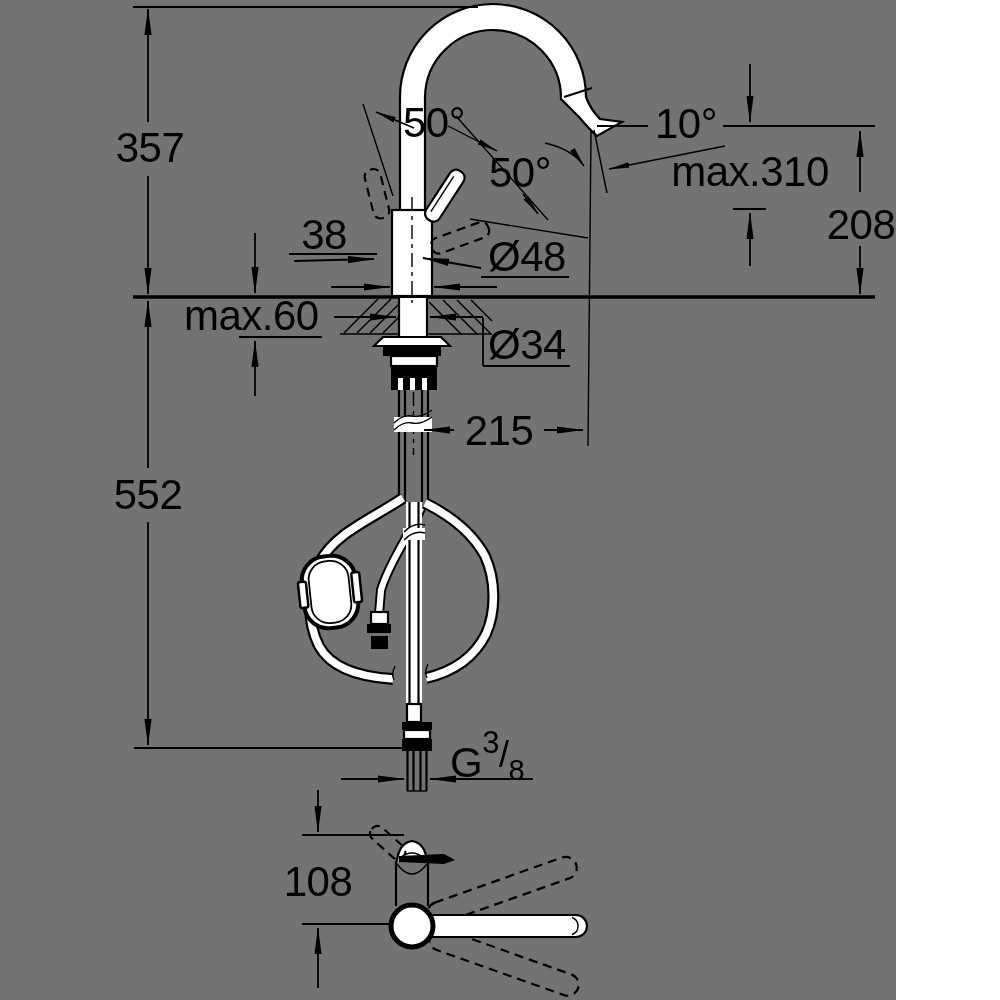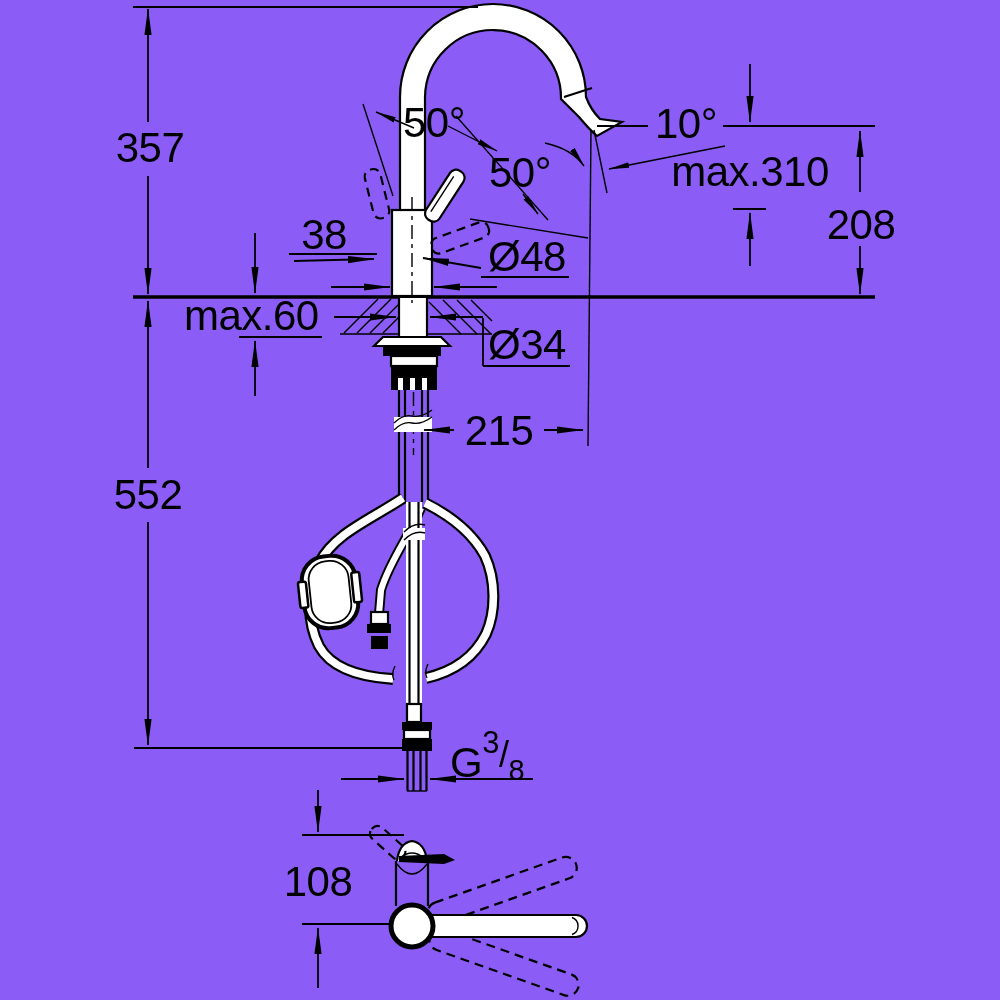--- a/index.html
+++ b/index.html
@@ -1,16 +1,16 @@
 <!DOCTYPE html>
 <html><head>
 <meta charset="utf-8">
 <style>
   html,body{margin:0;padding:0;background:#ffffff;}
-  .stage{width:1000px;height:1000px;position:relative;background:#8b5cf6;overflow:hidden;}
+  .stage{width:896px;height:1000px;position:relative;background:#737373;overflow:hidden;}
   svg{display:block;}
   .t{font-family:"Liberation Sans","DejaVu Sans",sans-serif;font-size:42px;fill:#000;letter-spacing:-0.5px;}
   .mid{text-anchor:middle;}
   .ln{stroke:#000;stroke-width:1.8;fill:none;}
   .thin{stroke:#000;stroke-width:1.4;fill:none;}
   .out{stroke:#000;stroke-width:2.2;fill:none;}
   .outw{stroke:#000;stroke-width:2.2;fill:#fff;}
   .thick{stroke:#000;stroke-width:3.4;fill:none;}
   .dash{stroke-dasharray:9 6;}
   .cdash{stroke-dasharray:14 5 4 5;}

